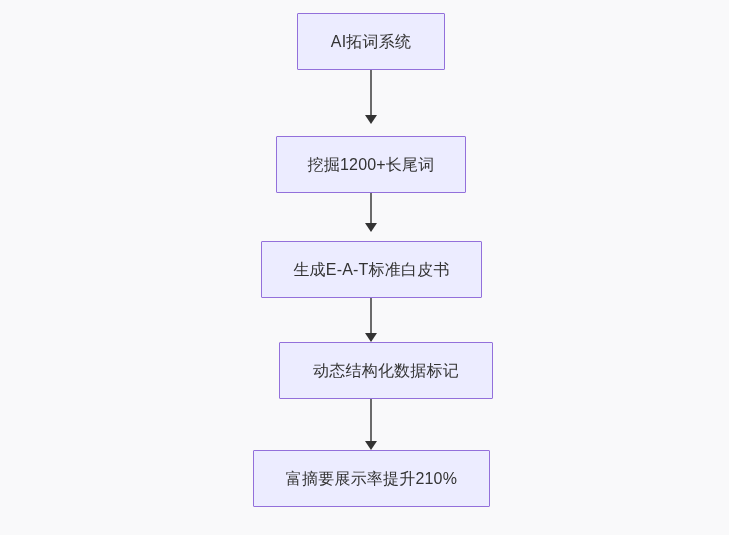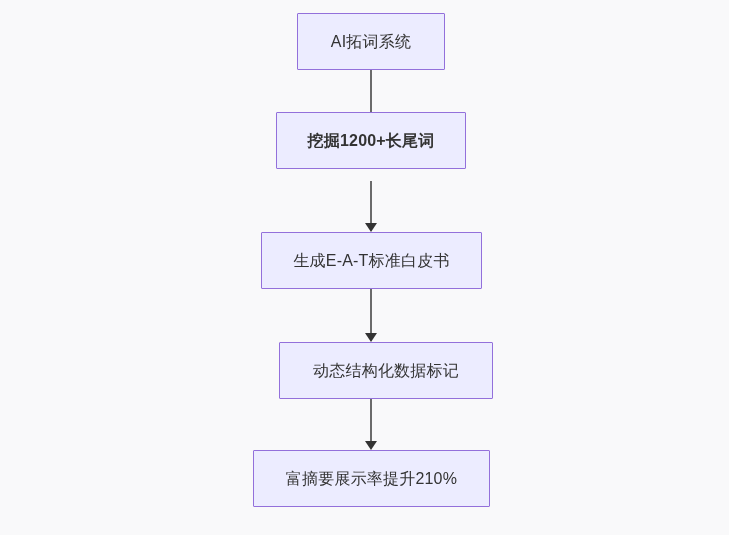--- a/index.html
+++ b/index.html
@@ -78,25 +78,25 @@
 
   <div class="edge" style="left:364px; top:398px; height:52px;">
     <div class="edge-line"></div>
     <div class="edge-head"></div>
   </div>
 
   <div class="node" style="left:297px; top:13px; width:148px;">
     <span class="node-label">AI拓词系统</span>
   </div>
 
-  <div class="node" style="left:276px; top:112px; width:190px;font-weight:bold;">
+  <div class="node" style="left:276px; top:136px; width:190px;">
     <span class="node-label">挖掘1200+长尾词</span>
   </div>
 
-  <div class="node" style="left:261px; top:232px; width:221px;">
+  <div class="node" style="left:261px; top:241px; width:221px;">
     <span class="node-label">生成E-A-T标准白皮书</span>
   </div>
 
   <div class="node" style="left:264px; top:342px; width:214px;margin-left:15px;">
     <span class="node-label">动态结构化数据标记</span>
   </div>
 
   <div class="node" style="left:253px; top:450px; width:237px;text-align:right;">
     <span class="node-label">富摘要展示率提升210%</span>
   </div>

